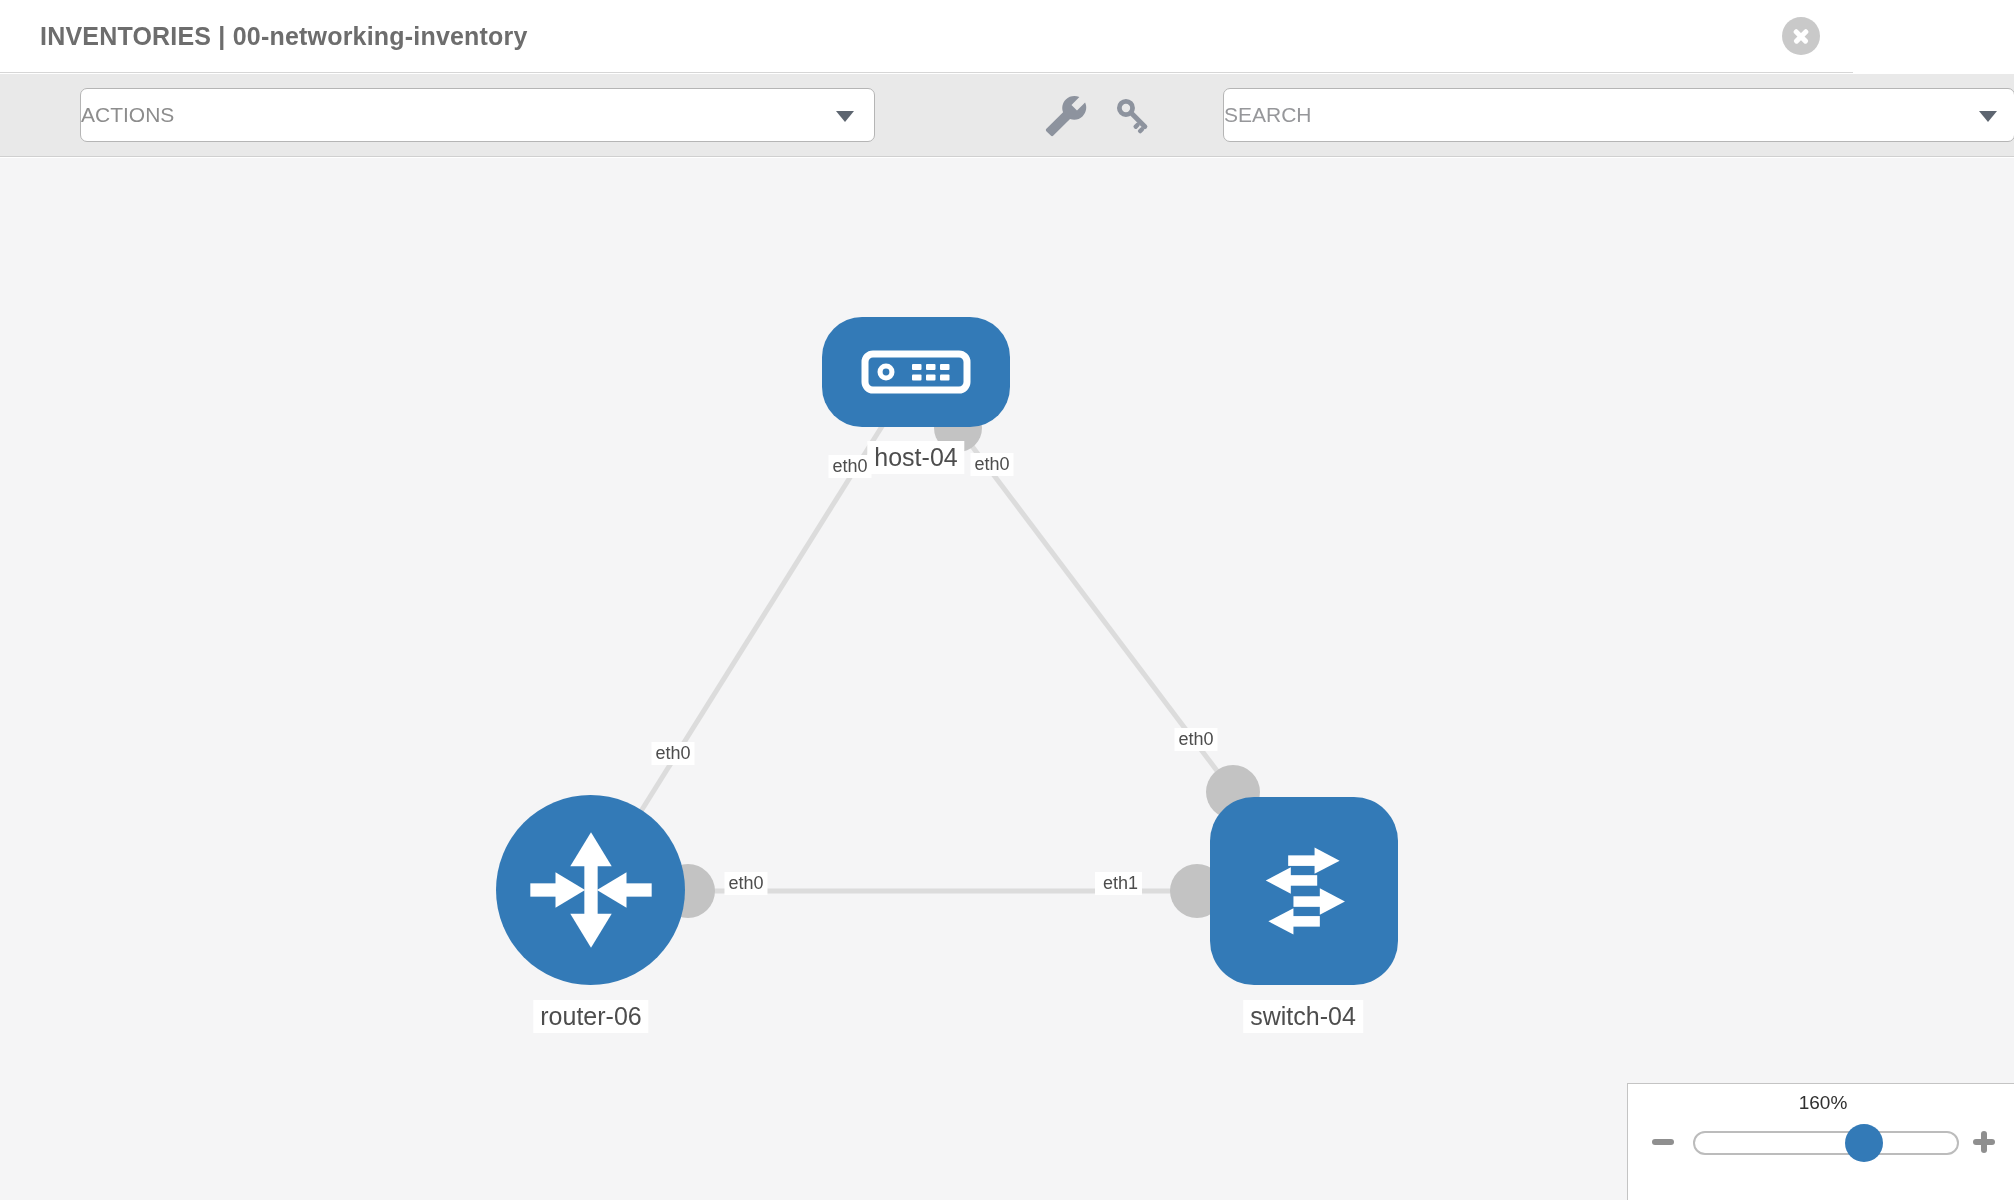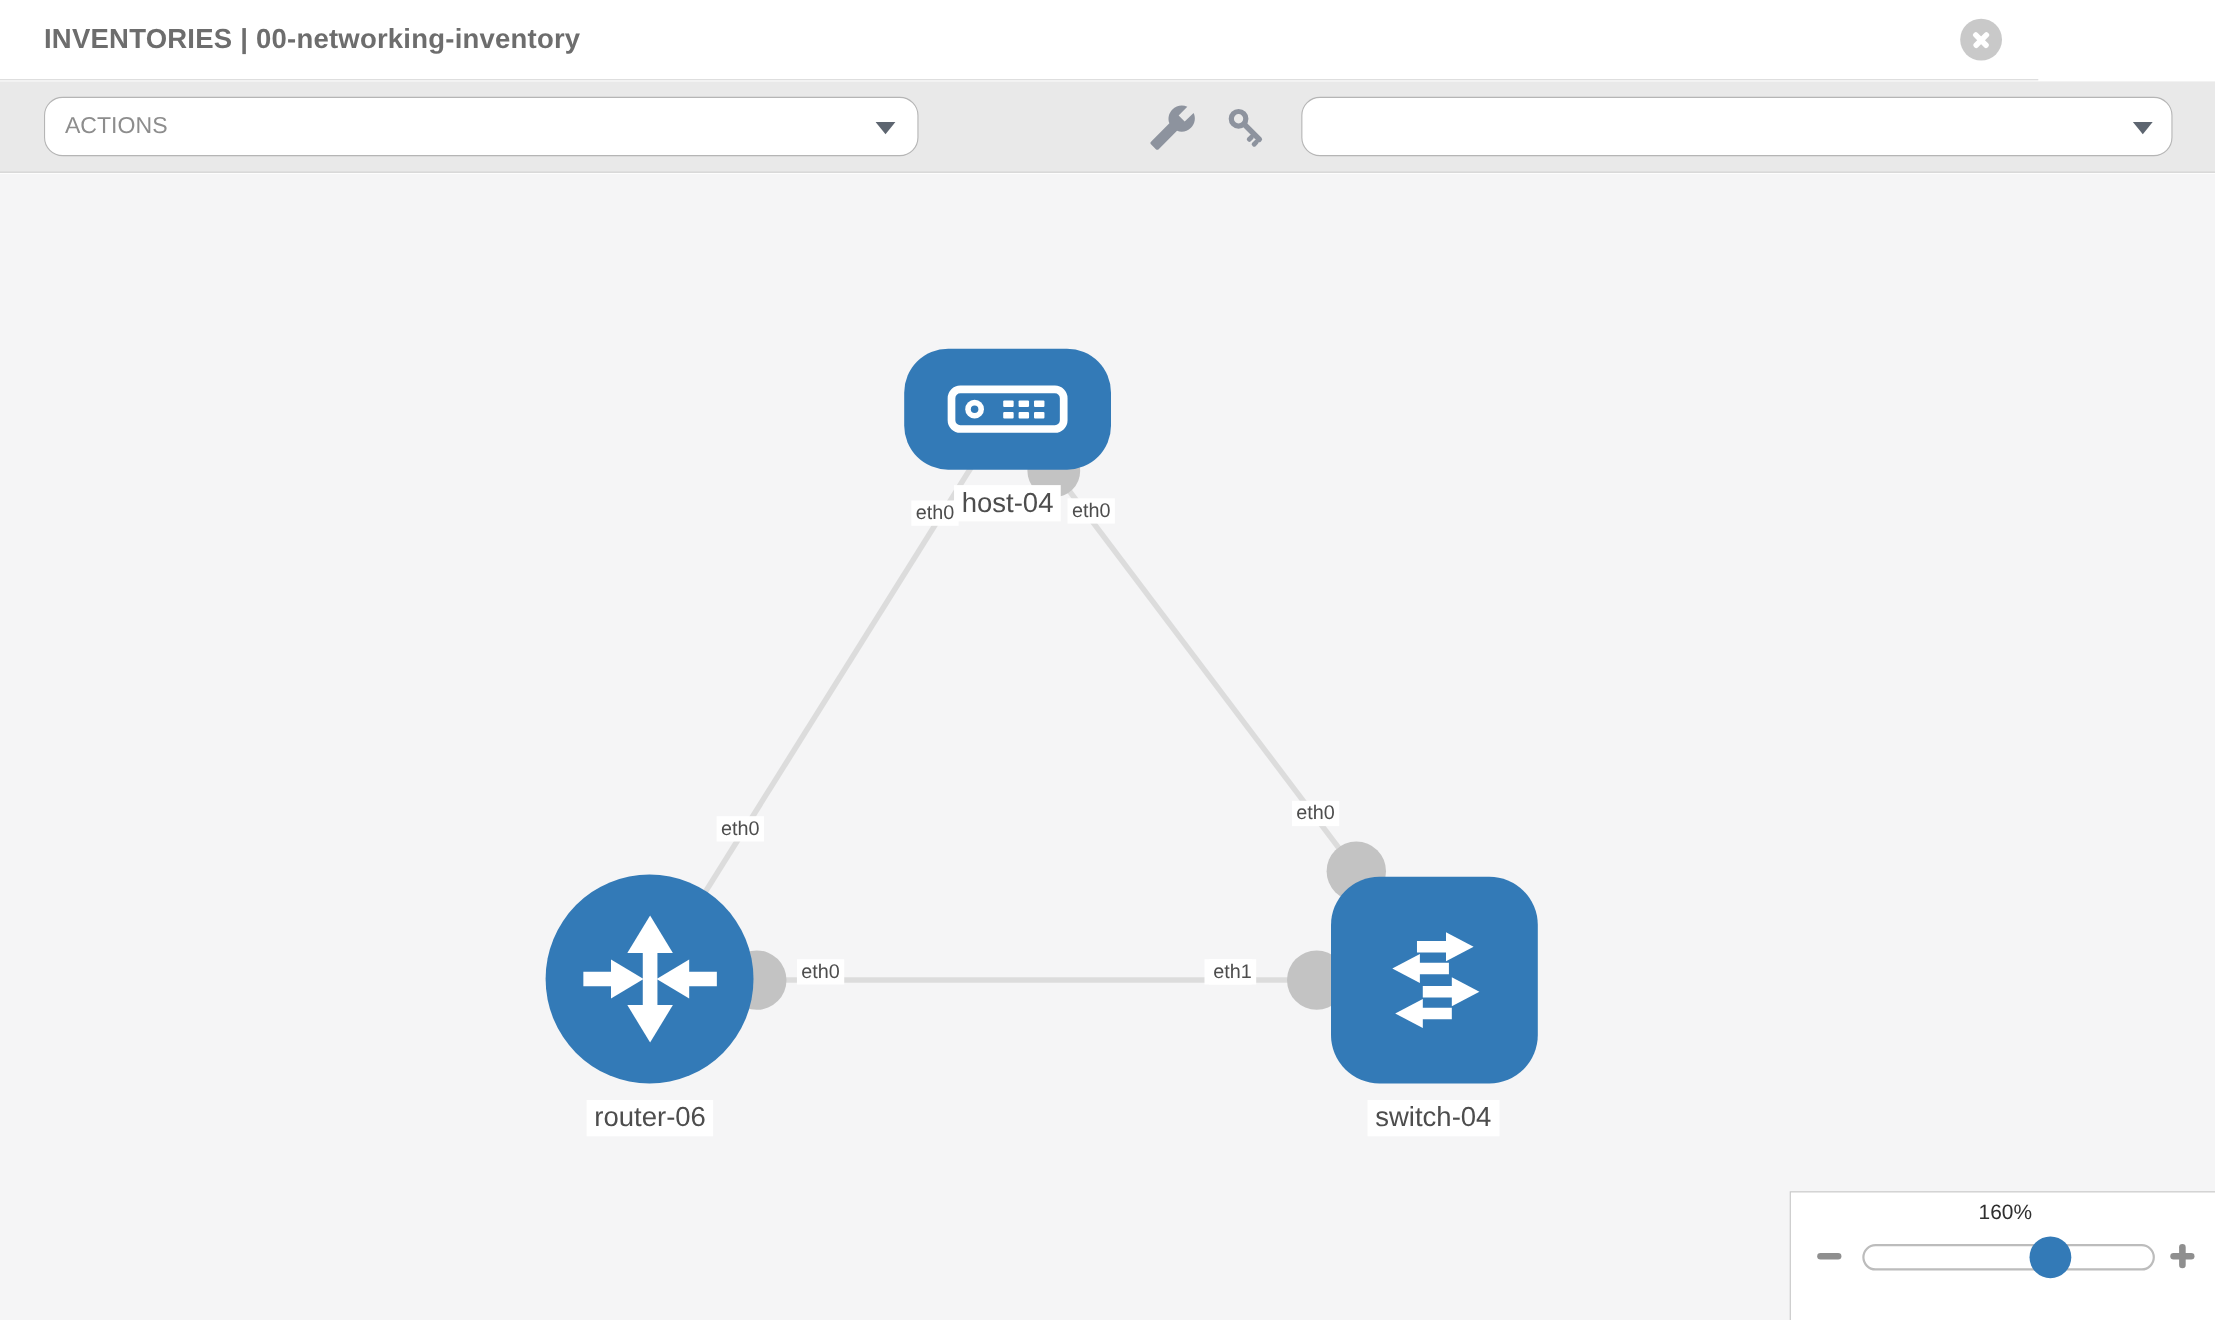--- a/index.html
+++ b/index.html
@@ -15,22 +15,22 @@
                border-radius:50%; background:#c9c9c9; cursor:pointer; }
   .close-btn .xb { position:absolute; left:10px; top:17px; width:18px; height:4.5px;
                    border-radius:2px; background:#fff; }
   .close-btn .xb.a { transform:rotate(45deg); }
   .close-btn .xb.b { transform:rotate(-45deg); }
 
   
   .toolbar { position:absolute; top:74px; left:0; width:2014px; height:83px;
              background:#e9e9e9; border-bottom:1px solid #d0d0d0; }
   .select-box { position:absolute; top:14px; height:54px; background:#fff;
-                border:1px solid #b5b5b5; border-radius:17px; font-size:21px;
-                color:#8d8d8d; line-height:52px; padding-left:18px; cursor:pointer; }
+                border:1px solid #b5b5b5; border-radius:7px; font-size:21px;
+                color:#8d8d8d; line-height:52px; cursor:pointer;margin-left:40px; }
   .select-box .caret { position:absolute; top:22px; width:0; height:0;
                        border-left:9px solid transparent; border-right:9px solid transparent;
                        border-top:11px solid #5d6570; }
   #actions-box { left:40px; width:795px; }
   #actions-box .caret { right:20px; }
   #search-box { left:1183px; width:792px; }
   #search-box .caret { right:17px; }
   #search-box input { border:none; outline:none; width:700px; height:50px;
                       font-size:21px; color:#6f6f6f; background:transparent;
                       font-family:"Liberation Sans", sans-serif; }
@@ -105,20 +105,21 @@
       <g transform="rotate(-45 12 12)" fill="#8d939e">
         <circle cx="12" cy="5.8" r="3.6" fill="none" stroke="#8d939e" stroke-width="2.6"></circle>
         <rect x="10.7" y="9.2" width="2.7" height="12.4" rx="1.2"></rect>
         <rect x="7.4" y="15.6" width="3.6" height="2.4" rx="1"></rect>
         <rect x="7.4" y="19.0" width="3.6" height="2.4" rx="1"></rect>
       </g>
     </svg>
   </div>
 
   <div class="select-box" id="search-box">
+    <input type="text" placeholder="SEARCH" style="">
     <span class="caret"></span>
   </div>
 </div>
 
 <div class="canvas">
 
   <svg class="links-layer" width="2014" height="1042">
     <line x1="916" y1="214" x2="591" y2="733" stroke="#dcdcdc" stroke-width="5"></line>
     <line x1="916" y1="214" x2="1233" y2="634" stroke="#dcdcdc" stroke-width="5"></line>
     <line x1="591" y1="733" x2="1304" y2="733" stroke="#dcdcdc" stroke-width="5"></line>

